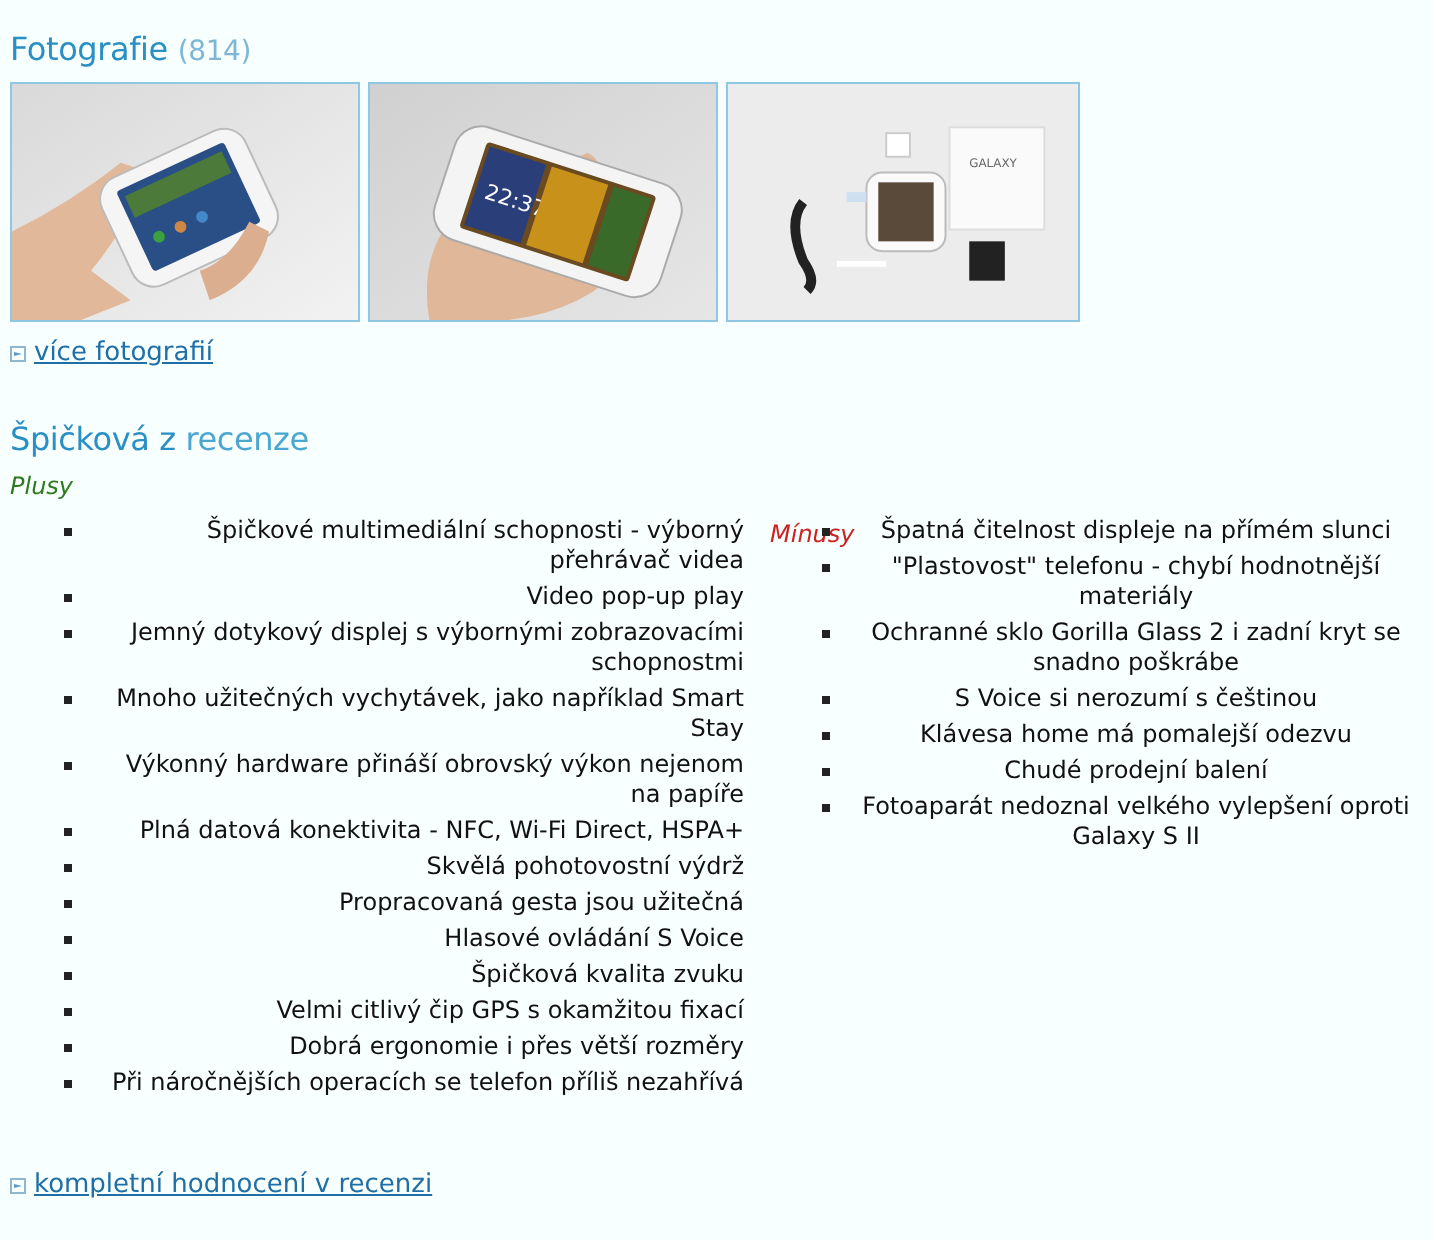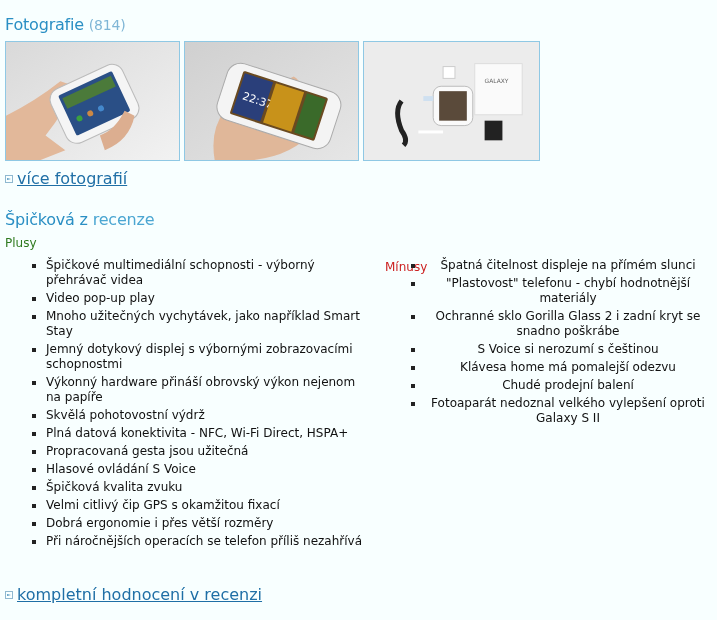--- a/index.html
+++ b/index.html
@@ -59,41 +59,42 @@
       position: absolute;
       left: 1px; top: 2px;
       width: 0; height: 0;
       border-left: 4px solid #5a9cc4;
       border-top: 1.5px solid transparent;
       border-bottom: 1.5px solid transparent;
     }
     .arrow-link a {
       color: #1f6fa6;
       text-decoration: underline;
-      font-size: 16px;
+      font-size: 13px;
     }
 
     .col-title {
       position: absolute;
       font-size: 12px;
       margin: 0;
       font-weight: normal;
+      font-style: italic;
     }
     .col-title.plus { left: 5px; top: 236px; color: #2f7a1f; }
     .col-title.minus { left: 385px; top: 236px; color: #cc2222; margin-top: 24px; }
 
     ul.pros, ul.cons {
       position: absolute;
       margin: 0;
       padding: 0;
       list-style: none;
       font-size: 12px;
       line-height: 15px;
     }
-    ul.pros { left: 32px; top: 258px; width: 340px; }
+    ul.pros { left: 32px; top: 258px; width: 340px; text-align: right; }
     ul.cons { left: 411px; top: 258px; width: 300px; text-align: center; }
     ul.pros li, ul.cons li {
       position: relative;
       padding-left: 14px;
       margin-bottom: 3px;
     }
     ul.pros li::before, ul.cons li::before {
       content: "";
       position: absolute;
       left: 0; top: 6px;
@@ -176,25 +177,25 @@
 
   <h2 class="section-title" style="top:210px;">
     <span>Špičková z</span>
     <span class="light">recenze</span>
   </h2>
 
   <h3 class="col-title plus">Plusy</h3>
   <ul class="pros">
     <li>Špičkové multimediální schopnosti - výborný přehrávač videa</li>
     <li>Video pop-up play</li>
+    <li>Jemný dotykový displej s výbornými zobrazovacími schopnostmi</li>
     <li>Mnoho užitečných vychytávek, jako například Smart Stay</li>
-    <li>Jemný dotykový displej s výbornými zobrazovacími schopnostmi</li>
     <li>Výkonný hardware přináší obrovský výkon nejenom na papíře</li>
+    <li>Plná datová konektivita - NFC, Wi-Fi Direct, HSPA+</li>
     <li>Skvělá pohotovostní výdrž</li>
-    <li>Plná datová konektivita - NFC, Wi-Fi Direct, HSPA+</li>
     <li>Propracovaná gesta jsou užitečná</li>
     <li>Hlasové ovládání S Voice</li>
     <li>Špičková kvalita zvuku</li>
     <li>Velmi citlivý čip GPS s okamžitou fixací</li>
     <li>Dobrá ergonomie i přes větší rozměry</li>
     <li>Při náročnějších operacích se telefon příliš nezahřívá</li>
   </ul>
 
   <h3 class="col-title minus">Mínusy</h3>
   <ul class="cons">

